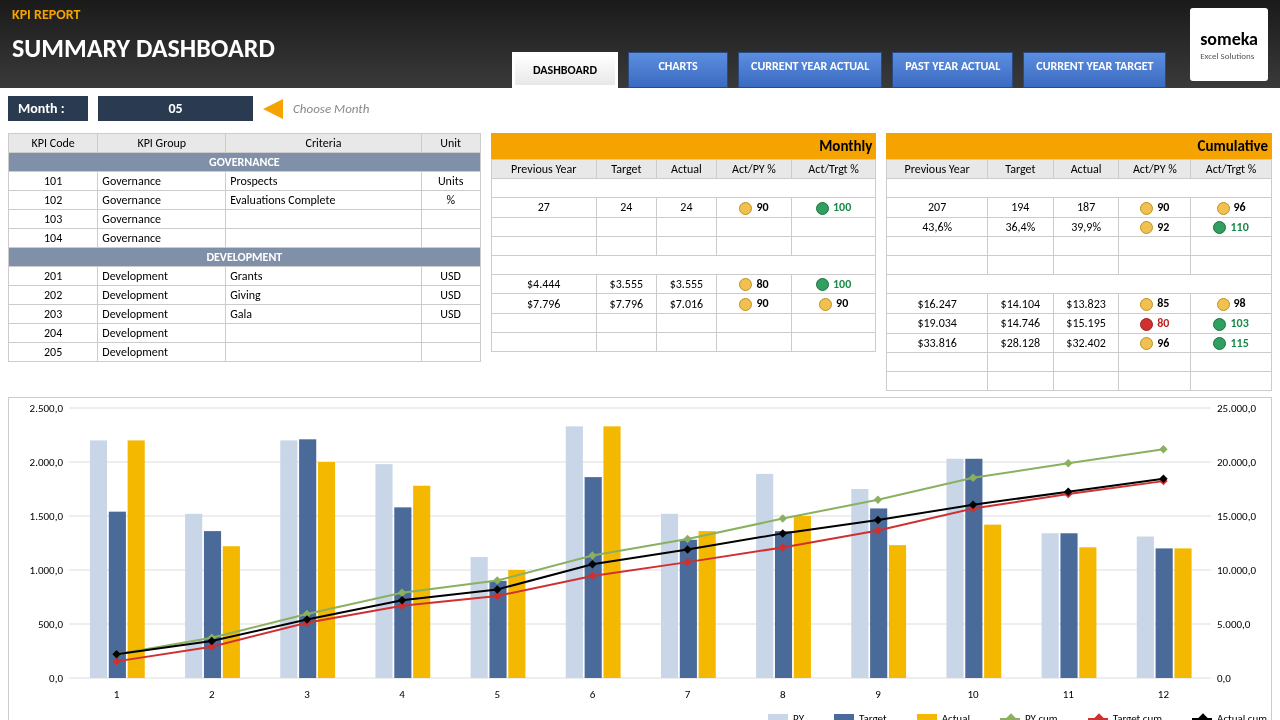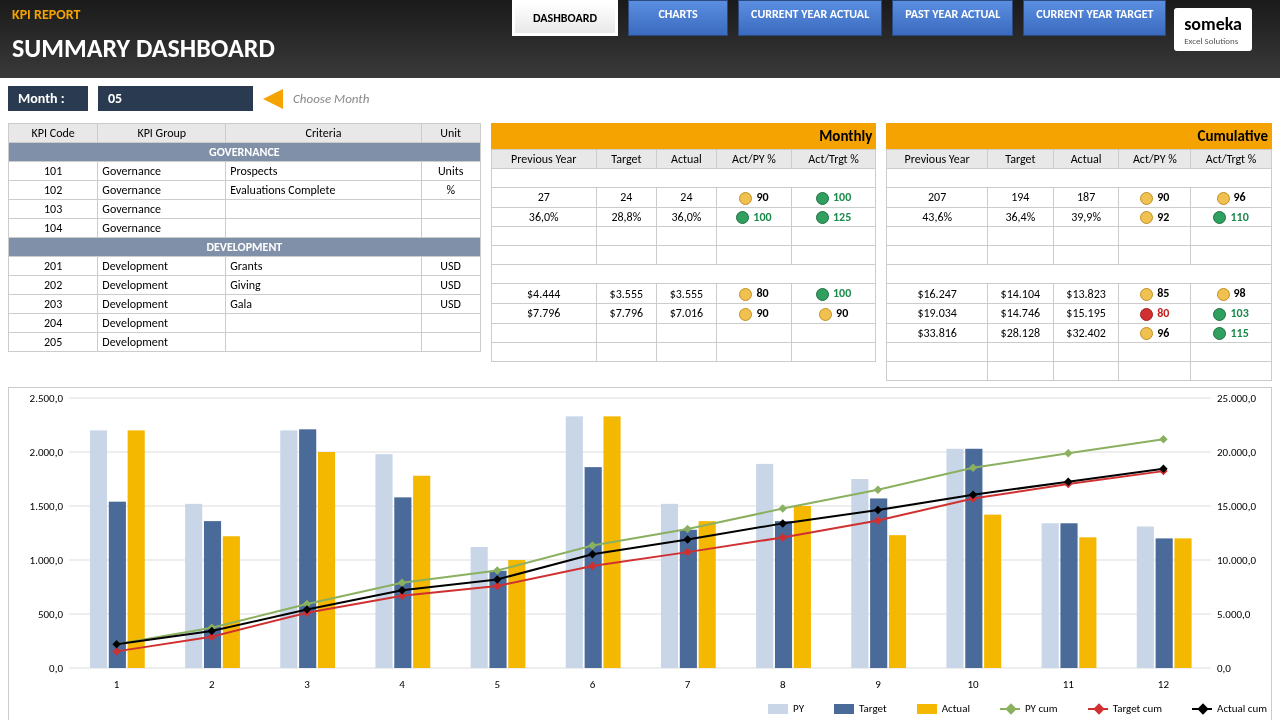--- a/index.html
+++ b/index.html
@@ -1,29 +1,29 @@
 <!DOCTYPE html>
 <html><head>
 <meta charset="utf-8">
 <style>
 *{box-sizing:border-box;margin:0;padding:0;font-family:Calibri,Arial,sans-serif}
 body{background:#fff;width:1280px;height:720px;overflow:hidden}
-.header{background:linear-gradient(#1a1a1a,#3a3a3a);height:78px;display:flex;align-items:flex-start;padding:0 12px;position:relative}
+.header{background:linear-gradient(#1a1a1a,#3a3a3a);height:88px;display:flex;align-items:flex-end;padding:0 12px;position:relative}
 .hl{color:#f5a300;font-weight:bold;font-size:14px;position:absolute;top:6px;left:12px}
 .hs{color:#fff;font-weight:bold;font-size:26px;position:absolute;top:32px;left:12px}
 .tabs{display:flex;gap:10px;margin-left:500px}
 .tab{background:linear-gradient(#5b8de0,#3a6bc0);color:#fff;border:1px solid #2a4a80;border-radius:0;padding:6px 12px;font-size:12px;font-weight:bold;text-align:center;min-width:100px;cursor:pointer}
 .tab.active{background:linear-gradient(#fff,#e8e8e8);color:#000;border:3px solid #fff;padding:8px 18px}
-.logo{position:absolute;right:28px;top:8px;background:#fff;padding:5px 10px;border-radius:3px;font-size:18px;font-weight:bold}
+.logo{position:absolute;right:12px;top:8px;background:#fff;padding:20px 10px;border-radius:3px;font-size:18px;font-weight:bold}
 .logo small{display:block;font-size:9px;font-weight:normal;color:#555}
 .main{padding:8px 8px 0 8px}
 .row1{display:flex;gap:12px;margin-bottom:12px}
 .month-sel{display:flex;align-items:center;gap:10px}
 .month-lbl{background:#2a3a50;color:#fff;padding:4px 10px;font-weight:bold;font-size:14px;width:80px}
-.month-val{background:#2a3a50;color:#fff;padding:4px 10px;font-weight:bold;font-size:14px;width:155px;}
+.month-val{background:#2a3a50;color:#fff;padding:4px 10px;font-weight:bold;font-size:14px;width:155px;text-align:center}
 .arrow{width:0;height:0;border-top:10px solid transparent;border-bottom:10px solid transparent;border-right:20px solid #f5a300}
 .choose{font-style:italic;color:#888;font-size:13px}
 .grid{display:flex;gap:10px}
 .left{width:478px}
 .mid{width:390px}
 .right{width:390px}
 table{width:100%;border-collapse:collapse;font-size:12px}
 th,td{border:1px solid #ccc;padding:2px 4px;height:19px}
 th{background:#e8e8e8;font-weight:normal}
 .hdr-band{background:#f5a300;color:#000;font-weight:bold;text-align:right;font-size:15px;padding:4px}
@@ -158,27 +158,20 @@
           <tbody id="mid-body">
             <tr>
               <td colspan="5">&nbsp;</td>
             </tr>
             <tr>
               <td class="c">27</td>
               <td class="c">24</td>
               <td class="c">24</td>
               <td class="c"><span class="dot dy"></span><span class="vy">90</span></td>
               <td class="c"><span class="dot dg"></span><span class="vg">100</span></td>
-            </tr>
-            <tr>
-              <td class="c">36,0%</td>
-              <td class="c">28,8%</td>
-              <td class="c">36,0%</td>
-              <td class="c"><span class="dot dg"></span><span class="vg">100</span></td>
-              <td class="c"><span class="dot dg"></span><span class="vg">125</span></td>
             </tr>
             <tr>
               <td></td>
               <td></td>
               <td></td>
               <td></td>
               <td></td>
             </tr>
             <tr>
               <td></td>

